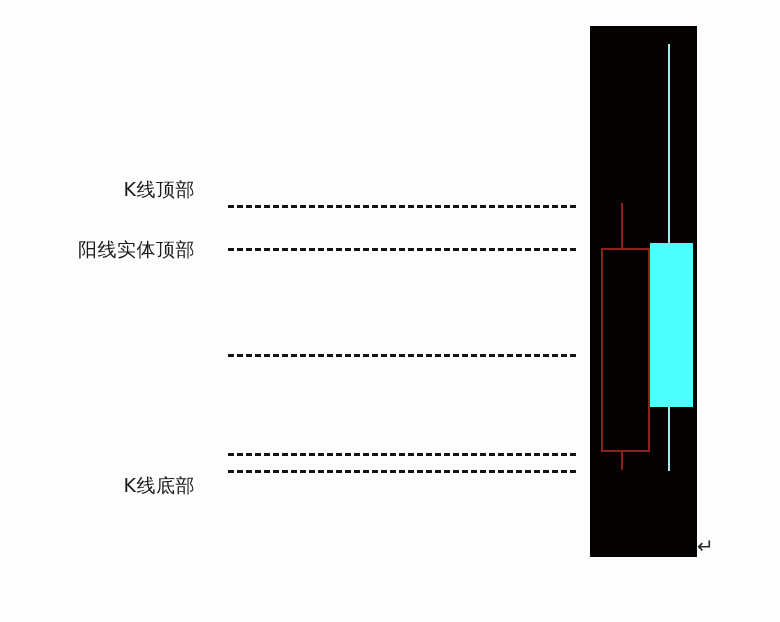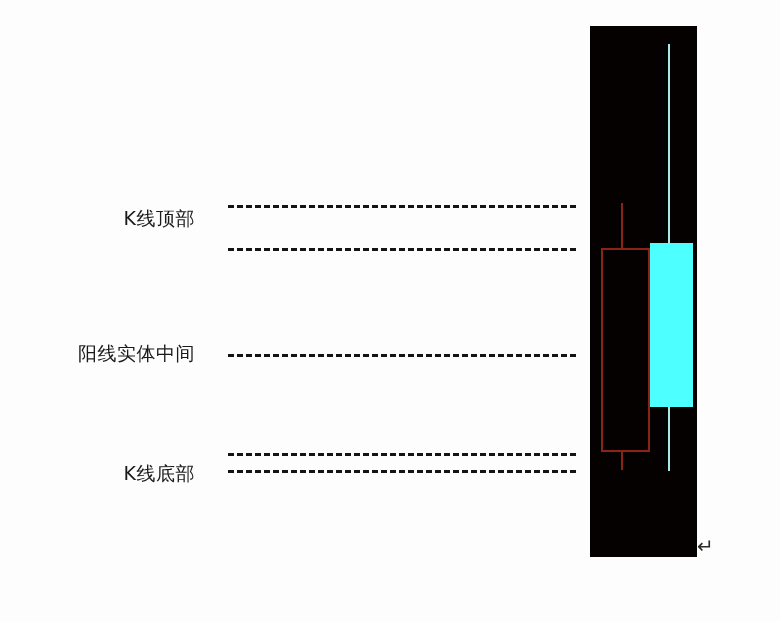--- a/index.html
+++ b/index.html
@@ -96,23 +96,23 @@
     color: #2b2b2b;
     line-height: 1;
     font-family: "DejaVu Sans", "Liberation Sans", sans-serif;
   }
 </style>
 </head>
 <body>
 
 <div id="stage">
 
-  <div class="label" style="top:209px;">K线顶部</div>
-  <div class="label" style="top:344px;">阳线实体中间</div>
-  <div class="label" style="top:464px;">K线底部</div>
+  <div class="label" style="top:180px;">K线顶部</div>
+  <div class="label" style="top:240px;">阳线实体顶部</div>
+  <div class="label" style="top:476px;">K线底部</div>
 
   <div class="dash-line" style="top:205px;"></div>
   <div class="dash-line" style="top:248px;"></div>
   <div class="dash-line" style="top:354px;"></div>
   <div class="dash-line" style="top:453px;"></div>
   <div class="dash-line" style="top:470px;"></div>
 
   <div id="chart-panel">
 
     <div class="candle-wick" id="red-wick-upper" style="top:177px; height:45px;"></div>

